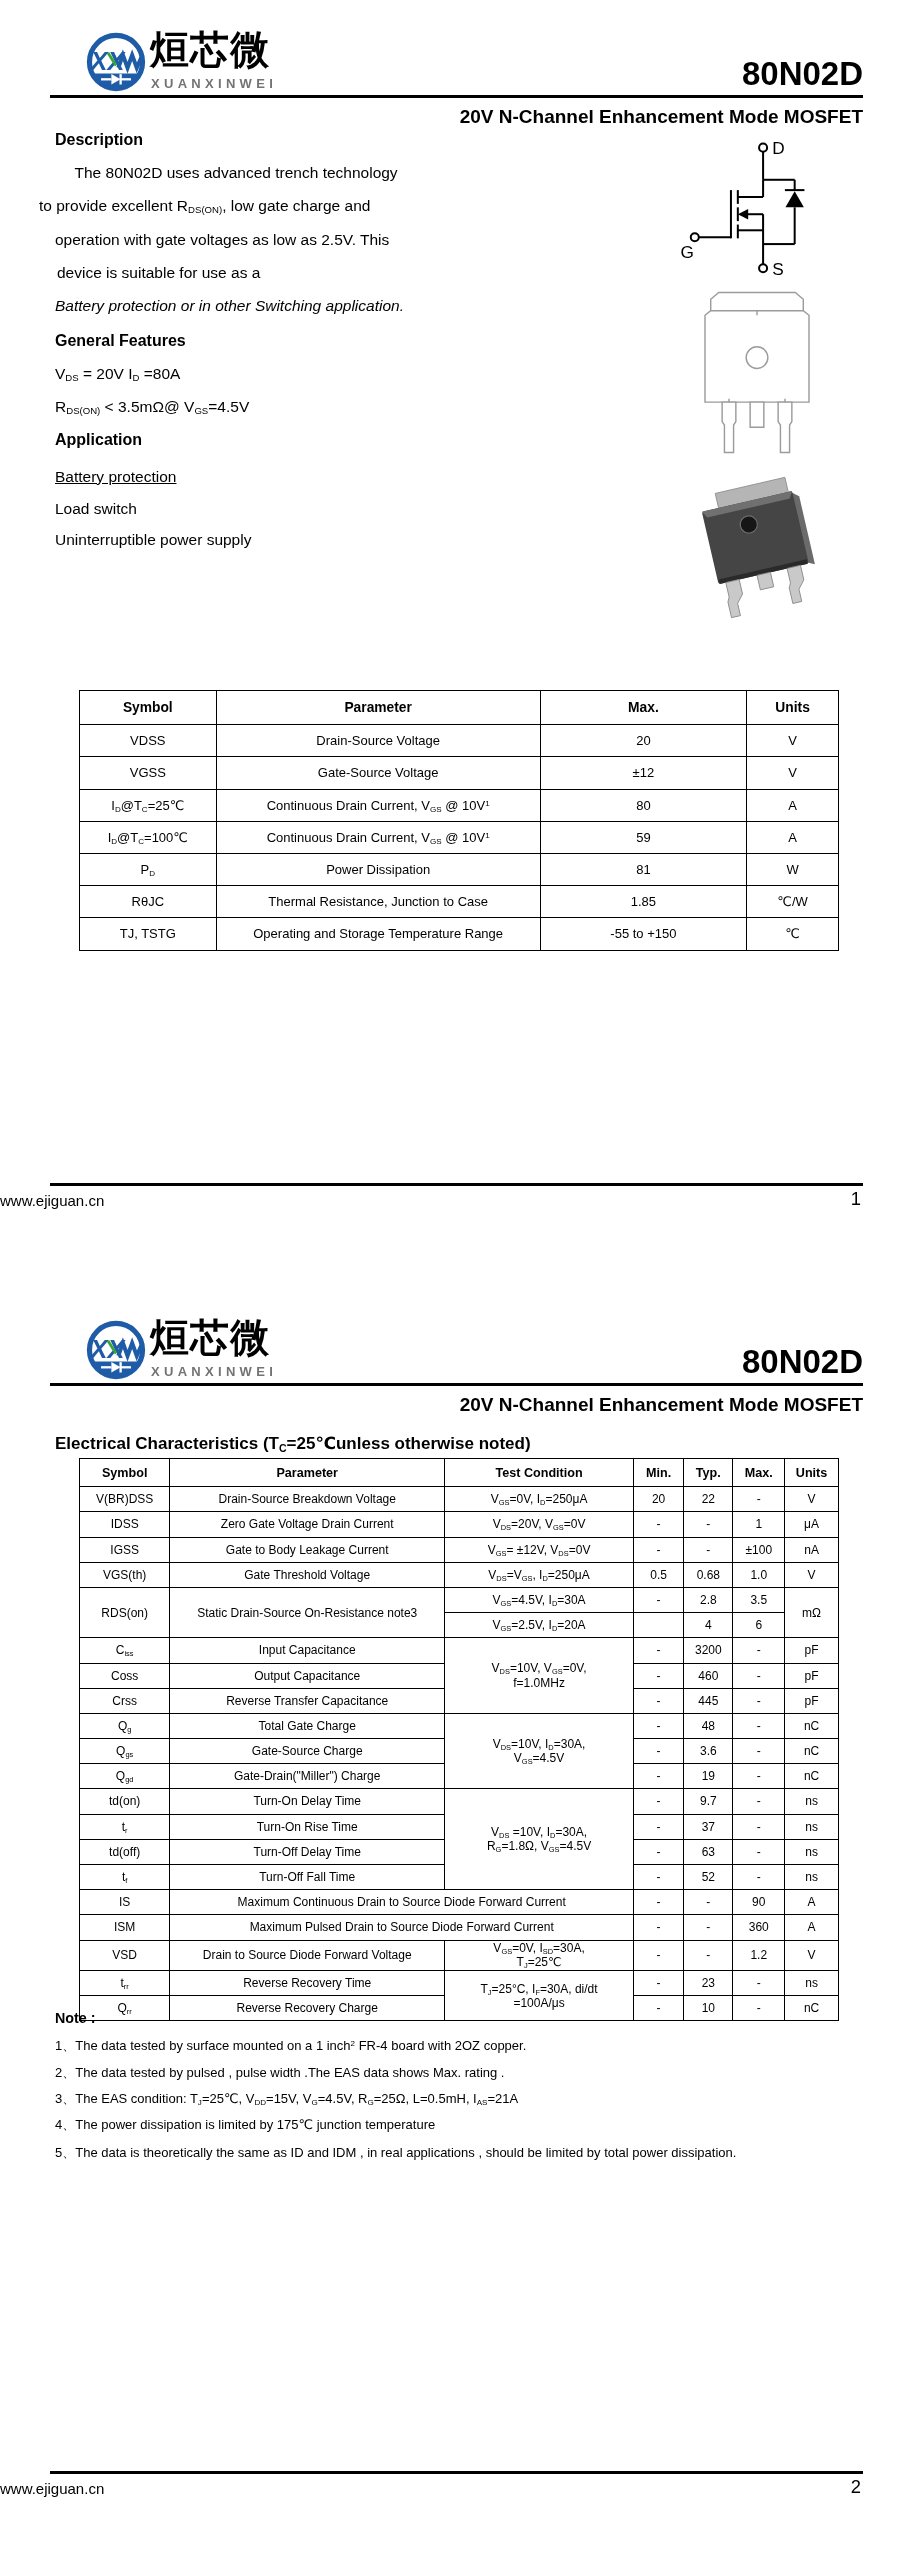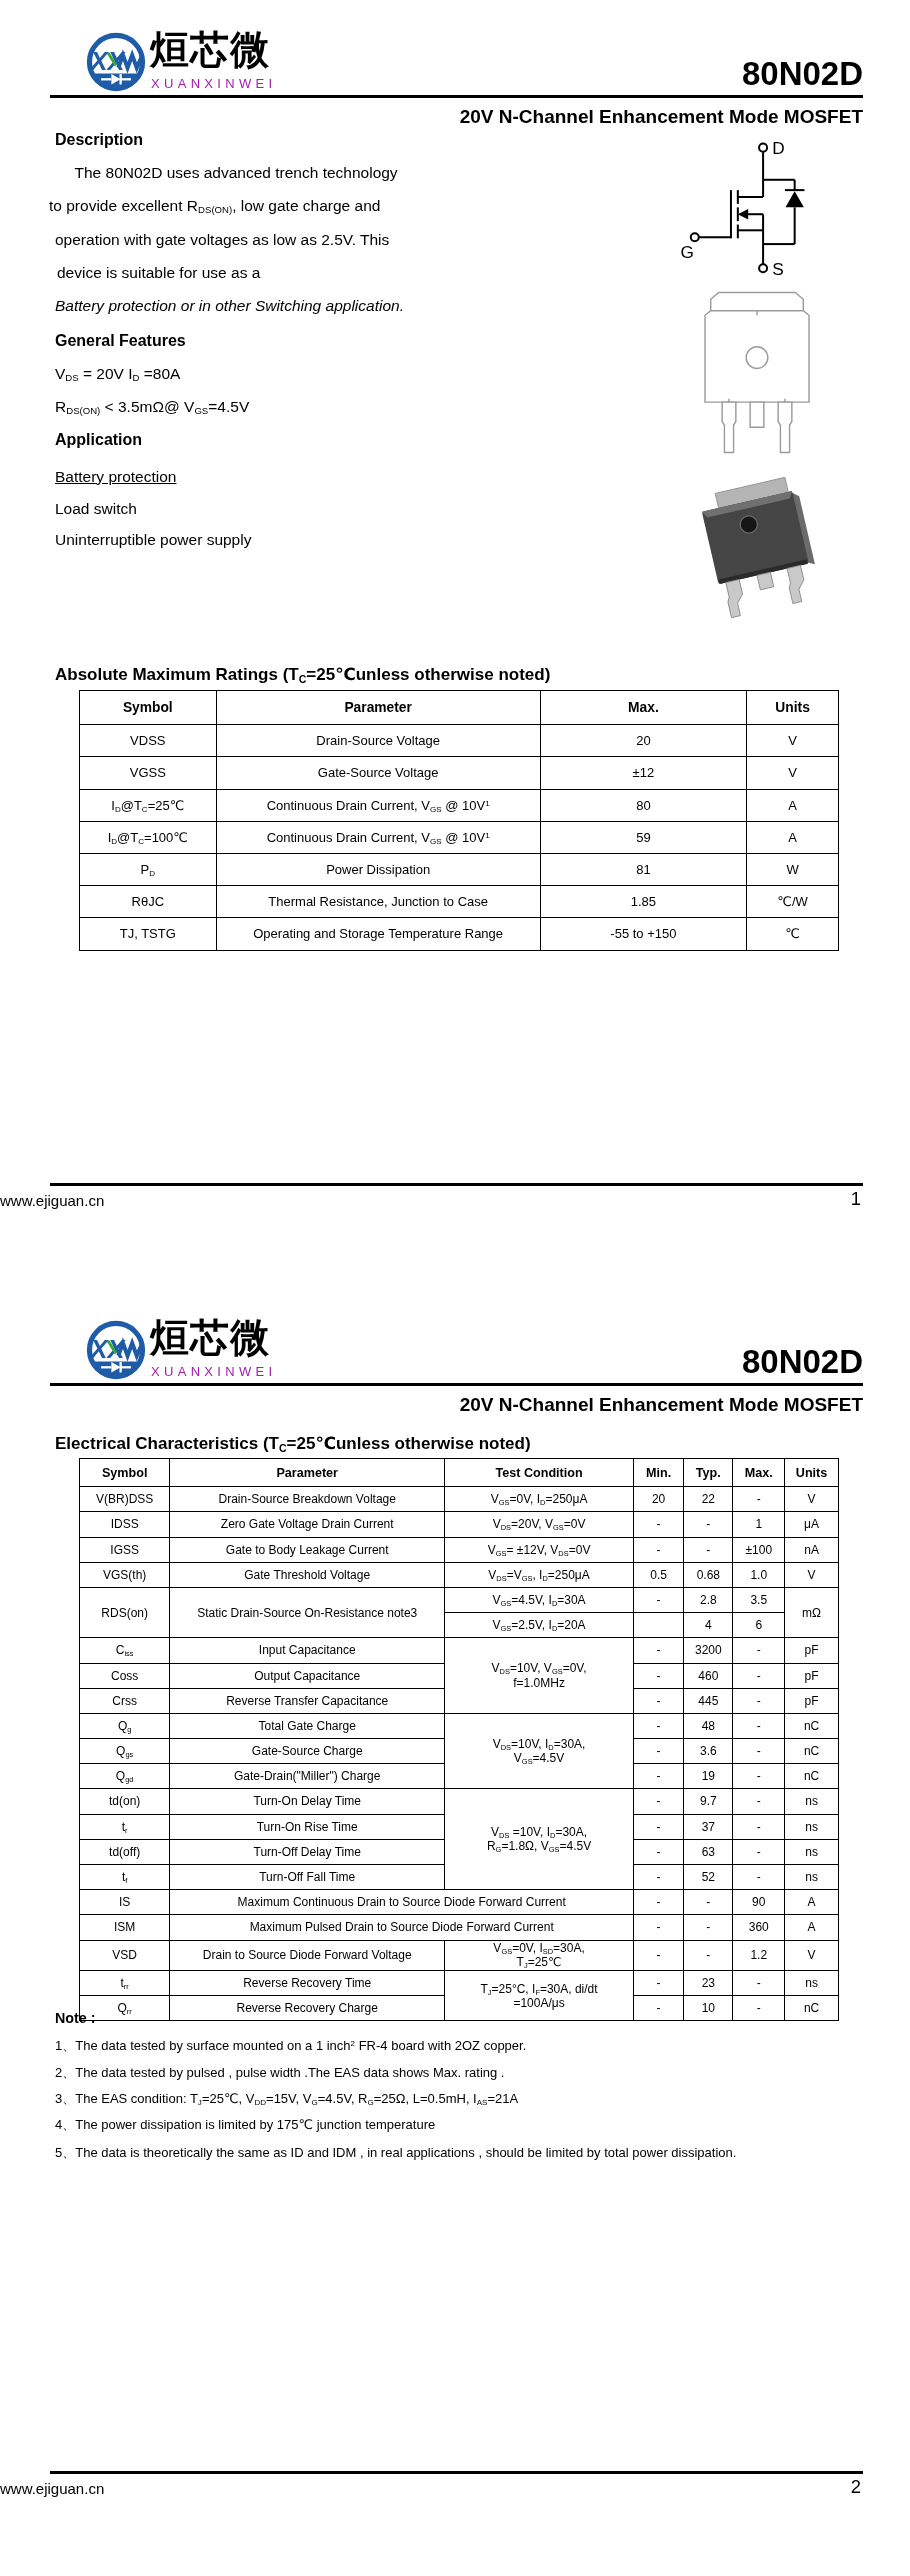--- a/index.html
+++ b/index.html
@@ -5,21 +5,21 @@
   html,body{margin:0;padding:0;background:#ffffff;}
   .sheet{position:relative;width:910px;height:2576px;background:#fff;
          font-family:"Liberation Sans","DejaVu Sans",sans-serif;color:#000;overflow:hidden;}
   .page{position:absolute;left:0;width:910px;height:1288px;}
   #page1{top:0;} #page2{top:1288px;}
   .abs{position:absolute;}
 
   
   .logo-cn{font-size:39px;font-weight:900;letter-spacing:1.1px;line-height:1;
            font-family:"Liberation Sans","DejaVu Sans",sans-serif;}
-  .logo-en{font-size:13px;font-weight:400;letter-spacing:4.3px;color:#a21caf;}
+  .logo-en{font-size:13px;font-weight:700;letter-spacing:4.3px;color:#737373;}
   .part-number{font-size:33px;font-weight:700;line-height:1;}
   .subtitle{font-size:19px;font-weight:700;line-height:1;}
   .rule{background:#000;}
 
   
   .h-sec{font-size:16px;font-weight:700;}
   .body-line{font-size:15.5px;white-space:nowrap;}
   .indent{text-indent:19.5px;}
 
   
@@ -65,21 +65,21 @@
       </g>
     </svg>
     <div class="abs logo-cn" style="left:150px;top:30px;">烜芯微</div>
     <div class="abs logo-en" style="left:151px;top:76px;">XUANXINWEI</div>
     <div class="abs part-number" style="right:47px;top:57px;">80N02D</div>
     <div class="abs rule" style="left:50px;top:95px;width:813px;height:3.4px;"></div>
     <div class="abs subtitle" style="right:47px;top:107px;">20V N-Channel Enhancement Mode MOSFET</div>
 
     <div class="abs h-sec" style="left:55px;top:131px;">Description</div>
     <div class="abs body-line indent" style="left:55px;top:164px;">The  80N02D uses advanced trench technology</div>
-    <div class="abs body-line" style="left:49px;top:197px;text-align:right;">to provide excellent R<sub>DS(ON)</sub>, low gate charge and</div>
+    <div class="abs body-line" style="left:39px;top:197px;text-align:right;">to provide excellent R<sub>DS(ON)</sub>, low gate charge and</div>
     <div class="abs body-line" style="left:55px;top:231px;">operation with gate voltages as low as 2.5V. This</div>
     <div class="abs body-line" style="left:57px;top:264px;">device is suitable for use as a</div>
     <div class="abs body-line" style="left:55px;top:297px;font-style:italic;">Battery protection or in other Switching application.</div>
 
     <div class="abs h-sec" style="left:55px;top:332px;">General Features</div>
     <div class="abs body-line" style="left:55px;top:365px;">V<sub>DS</sub> = 20V  I<sub>D</sub> =80A</div>
     <div class="abs body-line" style="left:55px;top:398px;">R<sub>DS(ON)</sub> &lt; 3.5mΩ@ V<sub>GS</sub>=4.5V</div>
 
     <div class="abs h-sec" style="left:55px;top:431px;">Application</div>
     <div class="abs body-line" style="left:55px;top:468px;text-decoration:underline;">Battery protection</div>
@@ -136,21 +136,20 @@
         <rect x="25" y="42" width="162" height="130" rx="4" fill="#454545"></rect>
         <polygon points="25,42 187,42 180,54 32,54" fill="#707070"></polygon>
         <rect x="27" y="164" width="158" height="8" fill="#2a2a2a"></rect>
         <circle cx="100" cy="82" r="15" fill="#161616" stroke="#6f6f6f" stroke-width="2"></circle>
         <polygon points="38,172 62,172 62,198 50,212 50,234 34,234 34,206 38,198" fill="#c9c9c9" stroke="#8a8a8a" stroke-width="1.5"></polygon>
         <polygon points="148,172 172,172 172,198 160,212 160,234 144,234 144,206 148,198" fill="#c9c9c9" stroke="#8a8a8a" stroke-width="1.5"></polygon>
         <rect x="94" y="172" width="24" height="26" fill="#c9c9c9" stroke="#8a8a8a" stroke-width="1.5"></rect>
       </g>
     </svg>
 
-    <div class="abs tbl-heading" style="left:55px;top:664px;">Absolute Maximum Ratings (T<sub>C</sub>=25℃unless otherwise noted)</div>
     <table class="abs spec" id="abs-table" style="left:79px;top:690px;width:760px;">
         <colgroup>
           <col style="width: 18%;">
           <col style="width: 42.7%;">
           <col style="width: 27.2%;">
           <col style="width: 12.1%;">
         </colgroup>
         <thead>
           <tr>
             <th>Symbol</th>

